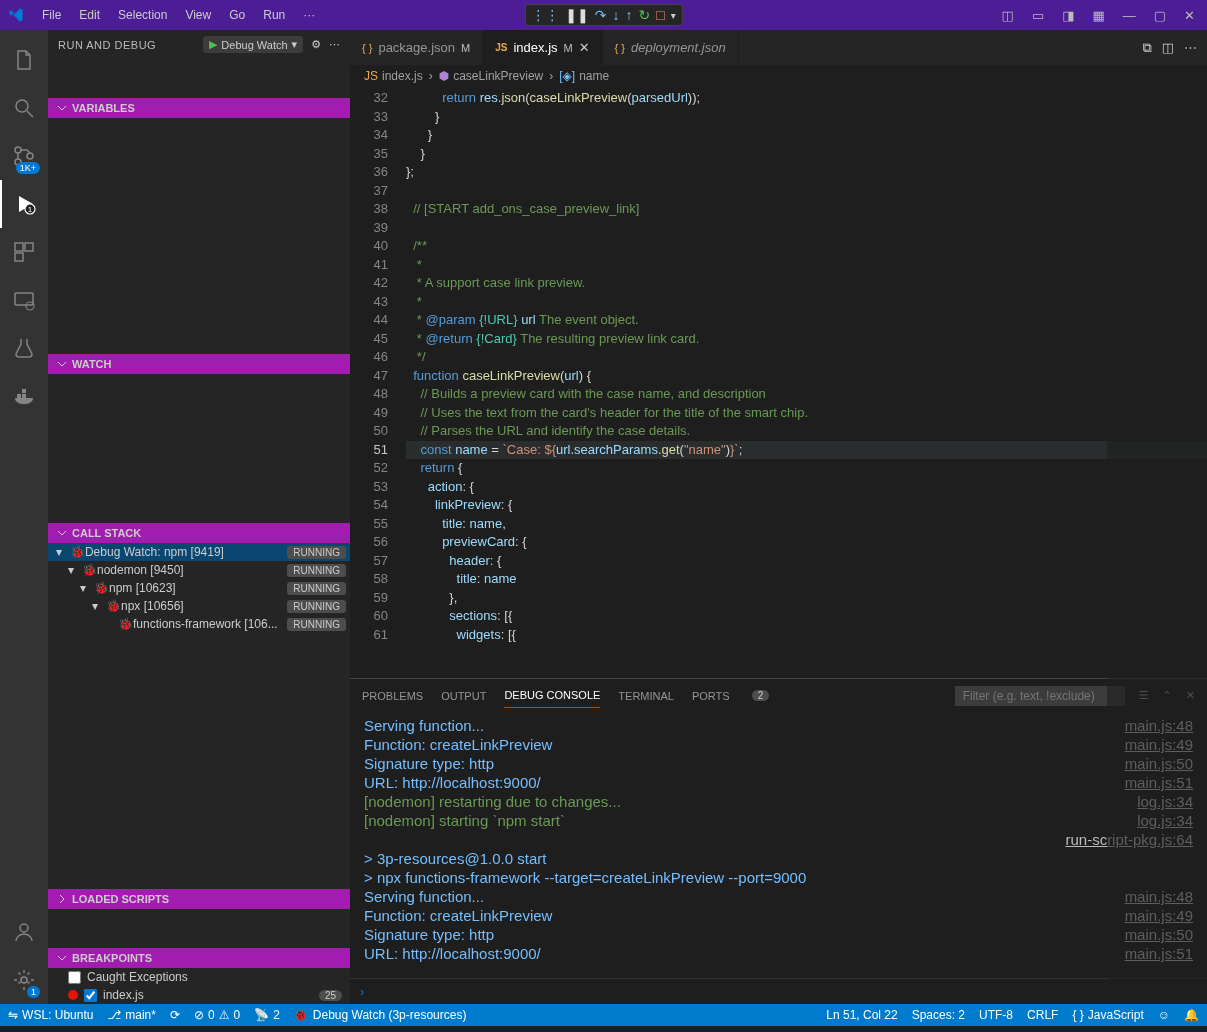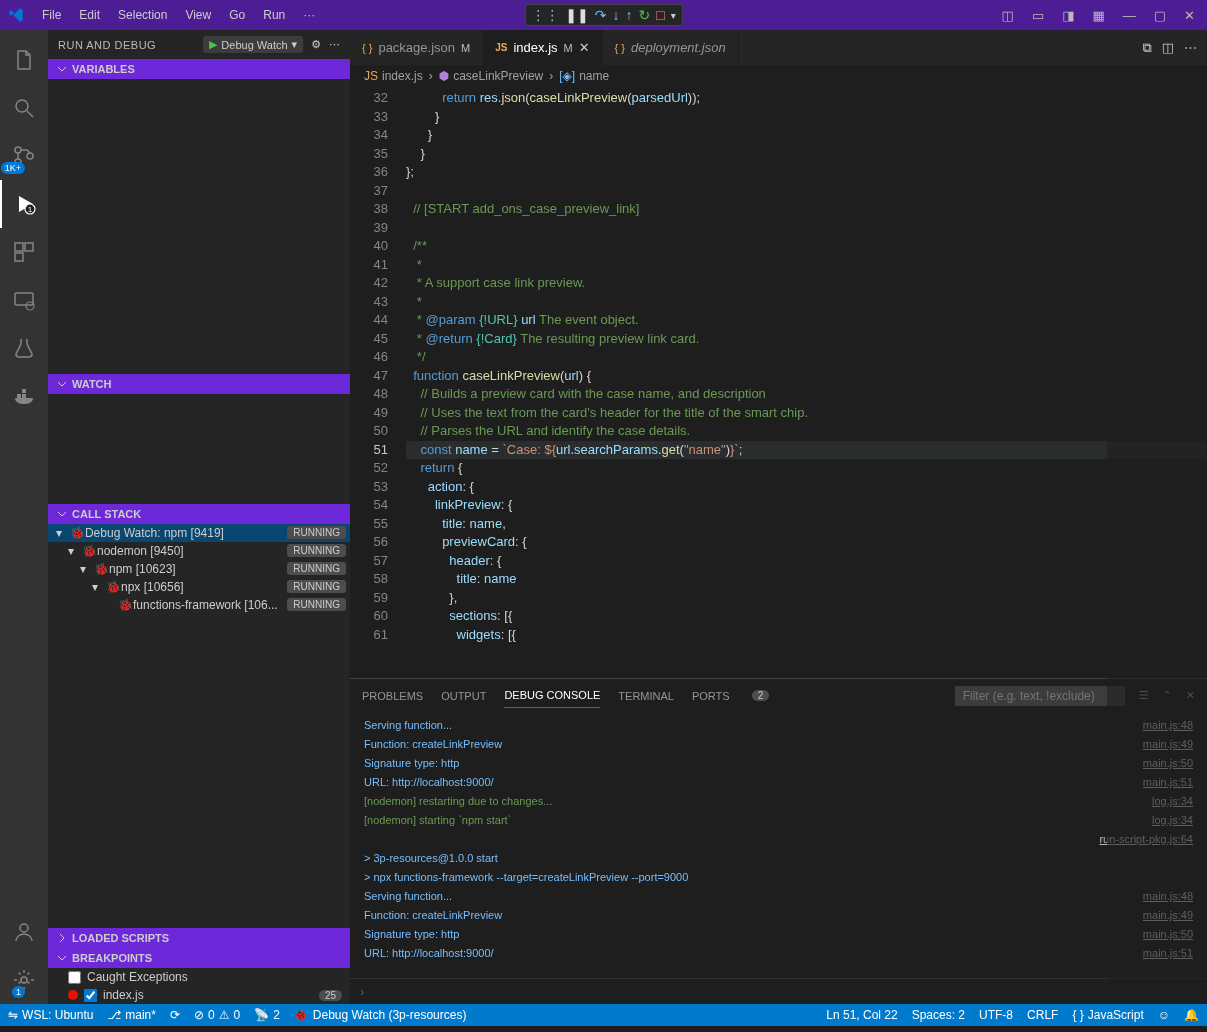--- a/index.html
+++ b/index.html
@@ -10,28 +10,28 @@
 .titlebar .menu span { padding: 4px 8px; color: #cccccc; cursor: pointer; font-size: 12px; }
 .titlebar .center-debug { position:absolute; left:50%; transform:translateX(-50%); display: flex; gap: 6px; background:#252526; border:1px solid #444; border-radius:3px; padding:2px 6px; align-items:center; }
 .titlebar .center-debug span { color:#75beff; font-size:14px; cursor:pointer; }
 .titlebar .win-controls { margin-left:auto; display:flex; gap:10px; align-items:center; }
 .titlebar .win-controls span { color:#bbb; cursor:pointer; padding:4px; }
 .main { display:flex; height: 974px; }
 .activitybar { width: 48px; background:#333333; display:flex; flex-direction:column; align-items:center; padding-top:6px; }
 .activitybar .ab-item { width:48px; height:48px; display:flex; align-items:center; justify-content:center; color:#858585; cursor:pointer; position:relative; }
 .activitybar .ab-item.active { color:#fff; border-left:2px solid #fff; }
 .activitybar .ab-item.bottom { margin-top:auto; }
-.ab-badge { position:absolute; bottom:6px; right:23px; background:#0078d4; color:#fff; font-size:9px; border-radius:8px; padding:0 4px; line-height:12px; min-width:10px; text-align:center; }
+.ab-badge { position:absolute; bottom:6px; right:8px; background:#0078d4; color:#fff; font-size:9px; border-radius:8px; padding:0 4px; line-height:12px; min-width:10px; text-align:center; }
 .sidebar { width: 302px; background:#252526; display:flex; flex-direction:column; }
 .sidebar-header { display:flex; align-items:center; padding:6px 10px; font-size:11px; color:#bbb; }
 .sidebar-header .title { flex:1; letter-spacing:0.5px; }
 .sidebar-header .controls { display:flex; gap:8px; align-items:center; color:#ccc; }
 .debug-config { display:flex; align-items:center; background:#3c3c3c; border-radius:3px; padding:2px 6px; gap:4px; }
 .debug-config .play { color:#4ec04e; }
-.section-hdr { display:flex; align-items:center; padding:4px 8px; font-size:11px; font-weight:bold; color:#ccc; cursor:pointer; background:#6d28d9; }
+.section-hdr { display:flex; align-items:center; padding:4px 8px; font-size:11px; font-weight:bold; color:#ccc; cursor:pointer; background:#a21caf;margin-top:39px; }
 .section-hdr svg { margin-right:4px; }
 .section-body { flex:0 0 auto; }
 .section-body.grow { flex:1; }
 .callstack-row { display:flex; align-items:center; padding:2px 4px 2px 8px; font-size:12px; color:#ccc; }
 .callstack-row .label { flex:1; white-space:nowrap; overflow:hidden; text-overflow:ellipsis; }
 .callstack-row .badge { background:#4d4d4d; color:#ccc; font-size:10px; padding:1px 6px; border-radius:3px; text-transform:uppercase; }
 .callstack-row.selected { background:#094771; }
 .bp-row { display:flex; align-items:center; padding:2px 8px 2px 20px; gap:6px; font-size:12px; color:#ccc; }
 .bp-row input[type=checkbox] { accent-color:#0078d4; }
 .bp-count { margin-left:auto; background:#4d4d4d; color:#ccc; border-radius:10px; padding:0 6px; font-size:10px; }
@@ -61,21 +61,21 @@
 .tok-type { color:#4ec9b0; }
 .tok-jsdoc { color:#569cd6; }
 .minimap { position:absolute; right:0; top:57px; bottom:0; width:100px; background:#1e1e1e; opacity:0.6; overflow:hidden; font-size:2px; line-height:2px; color:#888; font-family:monospace; }
 .panel { height:326px; border-top:1px solid #444; display:flex; flex-direction:column; }
 .panel-tabs { display:flex; align-items:center; height:33px; padding:0 12px; gap:18px; font-size:11px; color:#969696; }
 .panel-tabs .ptab { cursor:pointer; padding:6px 0; }
 .panel-tabs .ptab.active { color:#fff; border-bottom:1px solid #0078d4; }
 .panel-tabs .pbadge { background:#4d4d4d; color:#ccc; border-radius:10px; padding:0 6px; font-size:10px; margin-left:4px; }
 .panel-tabs .pfilter { margin-left:auto; display:flex; gap:14px; align-items:center; }
 .panel-tabs input { background:#3c3c3c; border:none; color:#ccc; padding:3px 8px; font-size:12px; width:170px; }
-.panel-body { flex:1; overflow:auto; font-family:"Consolas",monospace; font-size:11px; line-height:19px; padding:4px 14px; }
+.panel-body { flex:1; overflow:auto; font-family:"Consolas",monospace; font-size:15px; line-height:19px; padding:4px 14px; }
 .panel-body .dline { display:flex; }
 .panel-body .msg { flex:1; white-space:pre; }
 .panel-body .src { color:#bbb; text-decoration:underline; cursor:pointer; }
 .dc-blue { color:#75beff; }
 .dc-green { color:#6a9955; }
 .dc-plain { color:#ccc; }
 .panel-input { height:26px; display:flex; align-items:center; padding:0 10px; border-top:1px solid #333; color:#0078d4; }
 .statusbar { height:22px; background:#007acc; display:flex; align-items:center; font-size:12px; color:#fff; padding:0 8px; gap:14px; }
 .statusbar .sb-item { display:flex; align-items:center; gap:4px; cursor:pointer; }
 .statusbar .right { margin-left:auto; display:flex; gap:14px; }

